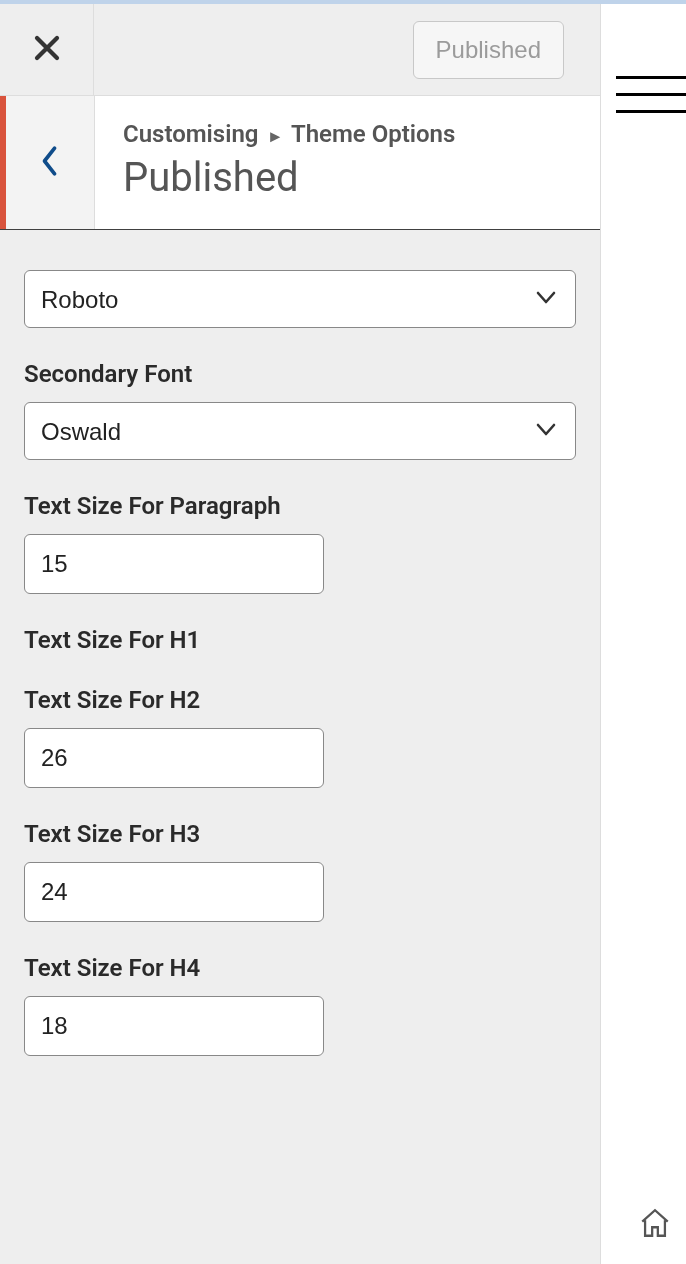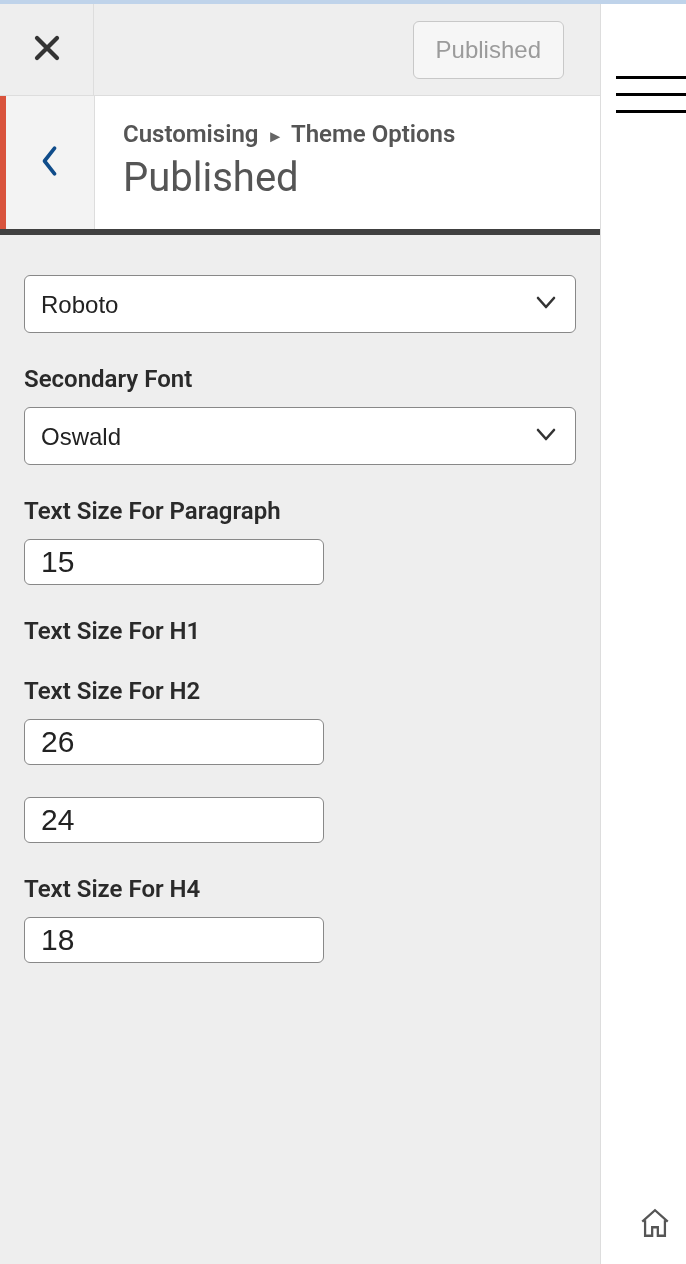--- a/index.html
+++ b/index.html
@@ -10,38 +10,38 @@
   .preview { flex:1; background:#fff; position:relative; }
 
   
   .headbar { height:92px; background:#eee; border-bottom:1px solid #ddd; display:flex; align-items:center; }
   .close-cell { width:94px; height:100%; display:flex; align-items:center; justify-content:center; border-right:1px solid #ddd; }
   .close-cell svg { width:30px; height:30px; }
   .headbar-right { flex:1; display:flex; align-items:center; justify-content:flex-end; padding-right:36px; }
   .publish-btn { border:1px solid #c8c8c8; border-radius:6px; background:#f6f6f6; color:#9b9b9b; font-size:24px; font-weight:500; padding:14px 22px; cursor:default; }
 
   
-  .section-head { display:flex; border-bottom:6px solid #404040; background:#0f766e; }
+  .section-head { display:flex; border-bottom:1px solid #404040; background:#0f766e; }
   .accent { width:6px; background:#d9533c; }
   .back-cell { width:89px; background:#f3f3f3; display:flex; align-items:center; justify-content:center; border-right:1px solid #ddd; cursor:pointer; }
   .back-cell svg { width:22px; height:34px; }
   .titles { flex:1; background:#fff; padding:24px 28px 28px; }
   .crumbs { font-size:24px; color:#555; font-weight:600; margin-bottom:6px; }
   .crumbs .sep { margin:0 6px; font-size:18px; color:#666; }
   .page-title { font-size:40px; font-weight:400; color:#555; }
 
   
   .controls { padding:40px 24px 20px; background:#eee; }
   .field { margin-bottom:32px; }
   .field-label { font-size:24px; font-weight:600; color:#2a2a2a; margin-bottom:14px; display:block; }
   .select-wrap { position:relative; width:100%; }
   .select { width:100%; height:58px; border:1px solid #888; border-radius:6px; background:#fff; padding:0 80px 0 16px; font-size:24px; color:#222; appearance:none; -webkit-appearance:none; }
   .select-wrap .chev { position:absolute; right:18px; top:50%; transform:translateY(-50%); pointer-events:none; }
   .select-wrap .chev svg { width:24px; height:24px; }
-  .num-input { width:300px; height:46px; border:1px solid #888; border-radius:6px; background:#fff; padding:0 16px; font-size:30px; color:#222; }
+  .num-input { width:300px; height:60px; border:1px solid #888; border-radius:6px; background:#fff; padding:0 16px; font-size:24px; color:#222; }
 
   
   .hamburger { position:absolute; top:72px; right:0; width:70px; }
   .hamburger div { height:3px; background:#000; margin-bottom:14px; }
   .home-ic { position:absolute; bottom:20px; right:14px; }
   .home-ic svg { width:34px; height:34px; stroke:#555; fill:none; stroke-width:1.6; }
 </style>
 </head>
 <body>
 
@@ -118,20 +118,21 @@
       <div class="field">
         <label class="field-label">Text Size For H1</label>
       </div>
 
       <div class="field">
         <label class="field-label">Text Size For H2</label>
         <input class="num-input" type="text" value="26" style="">
       </div>
 
       <div class="field">
+        <label class="field-label">Text Size For H3</label>
         <input class="num-input" type="text" value="24" style="">
       </div>
 
       <div class="field">
         <label class="field-label">Text Size For H4</label>
         <input class="num-input" type="text" value="18" style="">
       </div>
 
     </div>
   </div>

